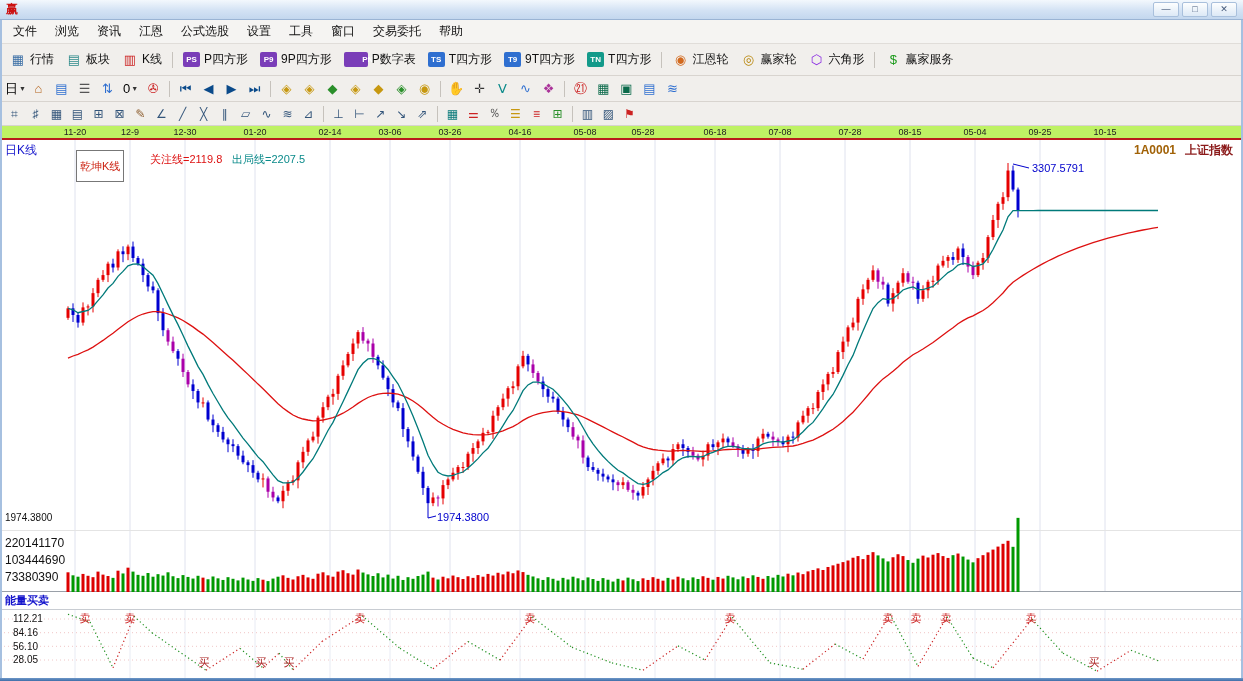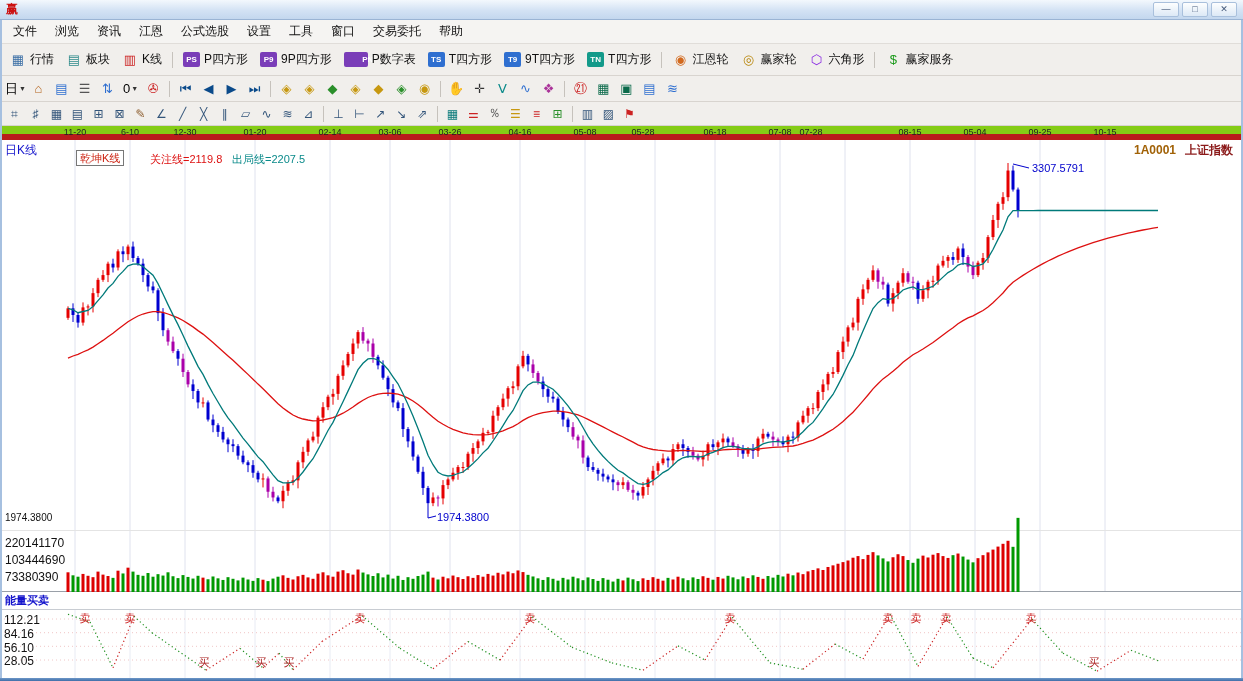--- a/index.html
+++ b/index.html
@@ -17,38 +17,38 @@
 #toolbar-main{height:32px}
 #toolbar-row2{height:26px}
 #toolbar-row3{height:24px}
 .tbmain{display:flex;align-items:center;gap:4px;padding:2px 6px;border-radius:2px;cursor:default}
 .badge{display:inline-flex;align-items:center;justify-content:center;width:17px;height:15px;border-radius:2px;color:#fff;font-size:8px;font-weight:bold}
 .gicon{display:inline-block;width:16px;text-align:center;font-size:13px;line-height:15px}
 .iconbtn{display:inline-flex;align-items:center;justify-content:center;width:23px;height:20px;font-size:13px;cursor:default}
 #toolbar-row3 .iconbtn{width:21px;height:18px;font-size:12px}
 .arrow{font-size:7px;color:#333;margin-left:1px}
 .sep{width:1px;height:16px;background:#c6c2bc;margin:0 4px}
-.dateaxis{height:14px;background:#84cc16;border-bottom:6px solid #b91c1c;position:relative;font-size:9px;color:#222}
+.dateaxis{height:14px;background:#bef264;border-bottom:2px solid #b91c1c;position:relative;font-size:9px;color:#222}
 .datelabel{position:absolute;top:1px;transform:translateX(-50%)}
 .chartwrap{position:relative;width:1243px;height:541px;background:#fff}
 #chart-svg{position:absolute;left:0;top:0}
 .ov{position:absolute;white-space:nowrap}
 #kline-label{left:5px;top:2px;color:#1414cc;font-size:12px}
-#qk-box{left:76px;top:10px;color:#cc2211;font-size:11px;border:1px solid #777;padding:0 3px;background:#fff;line-height:14px}
+#qk-box{left:76px;top:10px;color:#cc2211;font-size:11px;border:1px solid #777;padding:8px 3px;background:#fff;line-height:14px}
 #attn-label{left:150px;top:12px;color:#dd1111;font-size:11px}
 #exit-label{left:232px;top:12px;color:#0a8a8a;font-size:11px}
 #symbol-box{right:10px;top:2px;font-size:12px;font-weight:bold}
 #symbol-code{color:#a16207;margin-right:9px}
 #symbol-name{color:#8b1a1a}
 #anno-peak{left:1032px;top:22px;color:#0000cc;font-size:11px}
 #anno-low{left:437px;top:371px;color:#0000cc;font-size:11px}
 #axis-min{left:5px;top:372px;color:#111;font-size:10px}
 .volaxis{left:5px;color:#111;font-size:12px}
 #ind-name{left:5px;top:453px;color:#1414cc;font-size:11px;font-weight:bold}
-.indaxis{left:4px;color:#111;font-size:12px}
+.indaxis{left:13px;color:#111;font-size:10px}
 .bottombar{position:absolute;left:0;bottom:0;width:100%;height:3px;background:linear-gradient(#6d97c8,#3f6ea8);z-index:60}
 </style>
 </head>
 <body>
 
 <div class="edge" id="edge-l"></div>
 <div class="edge" id="edge-r"></div>
 
 <div class="titlebar">
   <span class="logo">赢</span>
@@ -307,32 +307,32 @@
     </span>
     <span class="iconbtn">
       <span style="color: rgb(51, 85, 122);">▨</span>
     </span>
     <span class="iconbtn">
       <span style="color: rgb(204, 34, 34);">⚑</span>
     </span>
   </div>
 <div class="dateaxis" id="dateaxis">
     <span class="datelabel" style="left: 75px;">11-20</span>
-    <span class="datelabel" style="left: 130px;">6-10</span>
+    <span class="datelabel" style="left: 130px;">12-9</span>
     <span class="datelabel" style="left: 185px;">12-30</span>
     <span class="datelabel" style="left: 255px;">01-20</span>
     <span class="datelabel" style="left: 330px;">02-14</span>
     <span class="datelabel" style="left: 390px;">03-06</span>
     <span class="datelabel" style="left: 450px;">03-26</span>
     <span class="datelabel" style="left: 520px;">04-16</span>
     <span class="datelabel" style="left: 585px;">05-08</span>
     <span class="datelabel" style="left: 643px;">05-28</span>
     <span class="datelabel" style="left: 715px;">06-18</span>
     <span class="datelabel" style="left: 780px;">07-08</span>
-    <span class="datelabel" style="left: 811px;">07-28</span>
+    <span class="datelabel" style="left: 850px;">07-28</span>
     <span class="datelabel" style="left: 910px;">08-15</span>
     <span class="datelabel" style="left: 975px;">05-04</span>
     <span class="datelabel" style="left: 1040px;">09-25</span>
     <span class="datelabel" style="left: 1105px;">10-15</span>
   </div>
 
 <div class="chartwrap">
   <svg id="chart-svg" width="1243" height="541">
       <line x1="75" y1="0" x2="75" y2="451" stroke="#dfe2ee" stroke-width="1"></line>
       <line x1="75" y1="470" x2="75" y2="538" stroke="#e8ebf4" stroke-width="1"></line>

